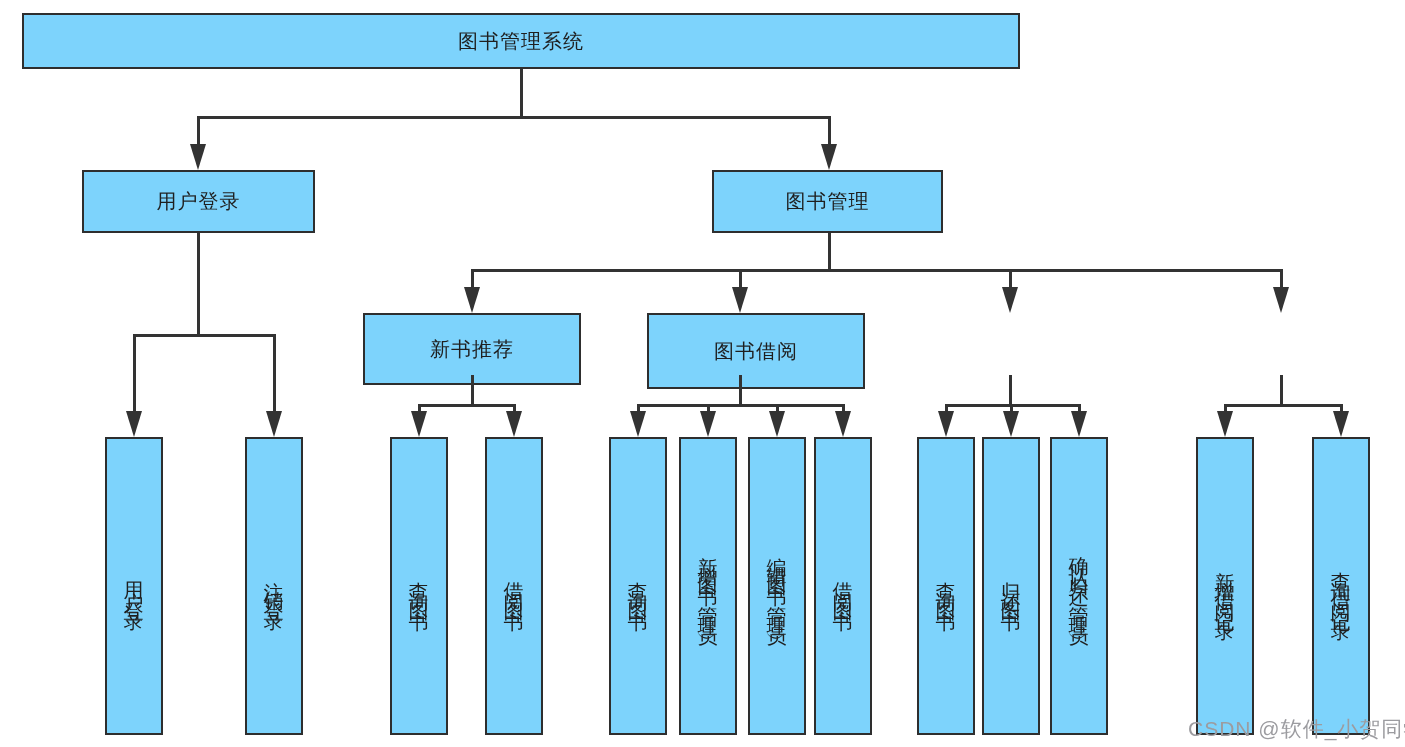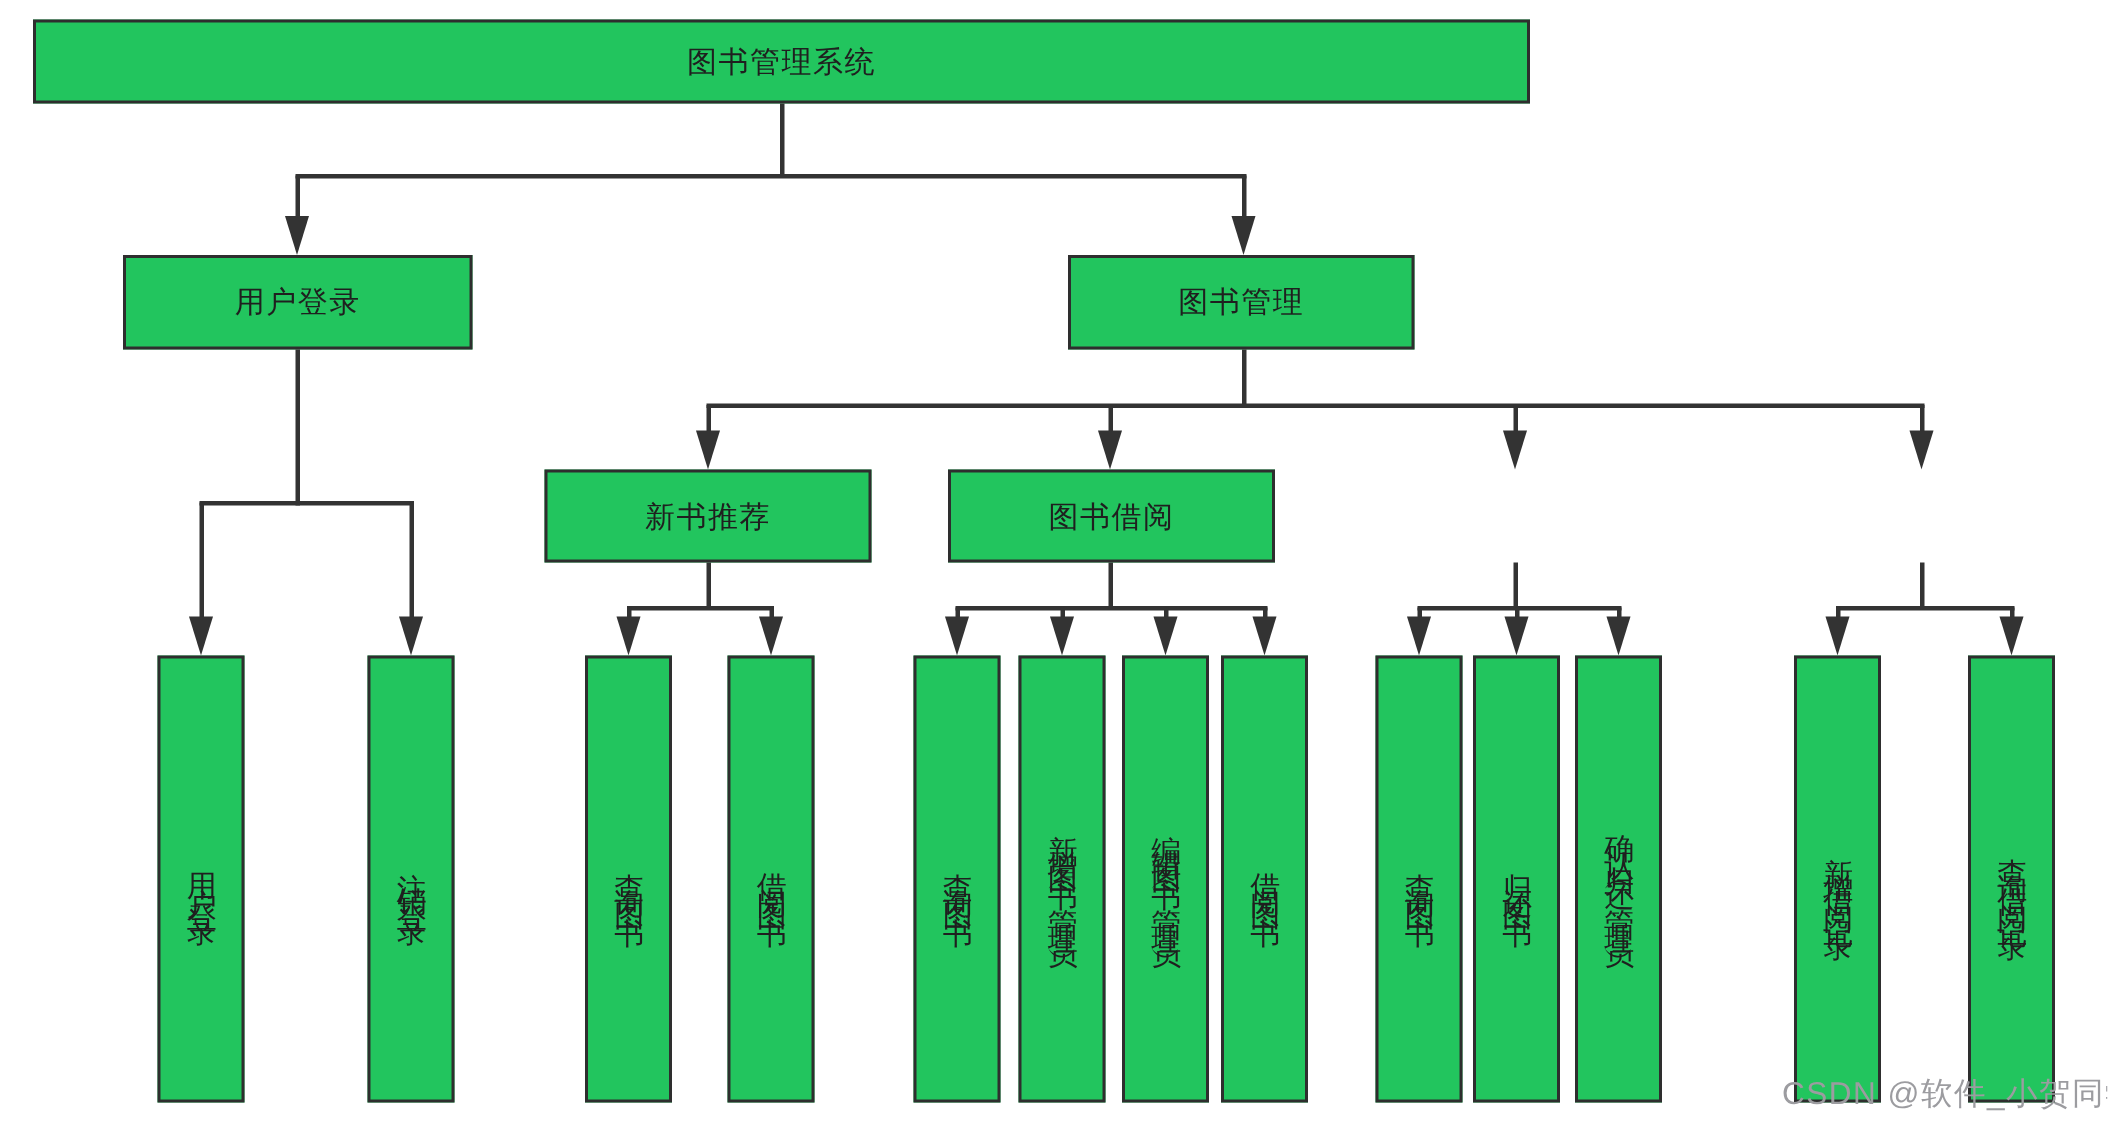--- a/index.html
+++ b/index.html
@@ -2,21 +2,21 @@
 <html><head>
 <meta charset="utf-8">
 <style>
   html,body{margin:0;padding:0;background:#ffffff;}
   body{font-family:"Liberation Sans",sans-serif;}
   #canvas{position:relative;width:1405px;height:747px;background:#ffffff;overflow:hidden;}
 
   .box{
     position:absolute;
     border:2.5px solid #2e2e2e;
-    background:#22c55e;
+    background:#7dd3fc;
     box-sizing:border-box;
     display:flex;align-items:center;justify-content:center;
     color:#1f1f1f;font-size:20px;letter-spacing:1px;
   }
   .vbox{
     writing-mode:vertical-rl;
     text-orientation:mixed;
     letter-spacing:10px;
     font-size:20px;
     line-height:1;
@@ -58,22 +58,22 @@
   <div class="drop" style="left:126px;top:335px;height:102px"></div>
   <div class="drop" style="left:266px;top:335px;height:102px"></div>
 
   <div class="vline" style="left:827.5px;top:233px;height:38px"></div>
   <div class="hline" style="left:470.5px;top:269px;width:812px"></div>
   <div class="drop" style="left:464px;top:270px;height:43px"></div>
   <div class="drop" style="left:732px;top:270px;height:43px"></div>
   <div class="drop" style="left:1002px;top:270px;height:43px"></div>
   <div class="drop" style="left:1273px;top:270px;height:43px"></div>
 
-  <div class="box" style="left:363px;top:313px;width:218px;height:62px">新书推荐</div>
-  <div class="box" style="left:632px;top:313px;width:218px;height:62px">图书借阅</div>
+  <div class="box" style="left:363px;top:313px;width:218px;height:72px">新书推荐</div>
+  <div class="box" style="left:647px;top:313px;width:218px;height:76px">图书借阅</div>
 
   <div class="vline" style="left:470.5px;top:375px;height:31px"></div>
   <div class="hline" style="left:417.5px;top:404px;width:98px"></div>
   <div class="drop" style="left:411px;top:405px;height:32px"></div>
   <div class="drop" style="left:506px;top:405px;height:32px"></div>
 
   <div class="vline" style="left:738.5px;top:375px;height:31px"></div>
   <div class="hline" style="left:636.5px;top:404px;width:208px"></div>
   <div class="drop" style="left:630px;top:405px;height:32px"></div>
   <div class="drop" style="left:700px;top:405px;height:32px"></div>

